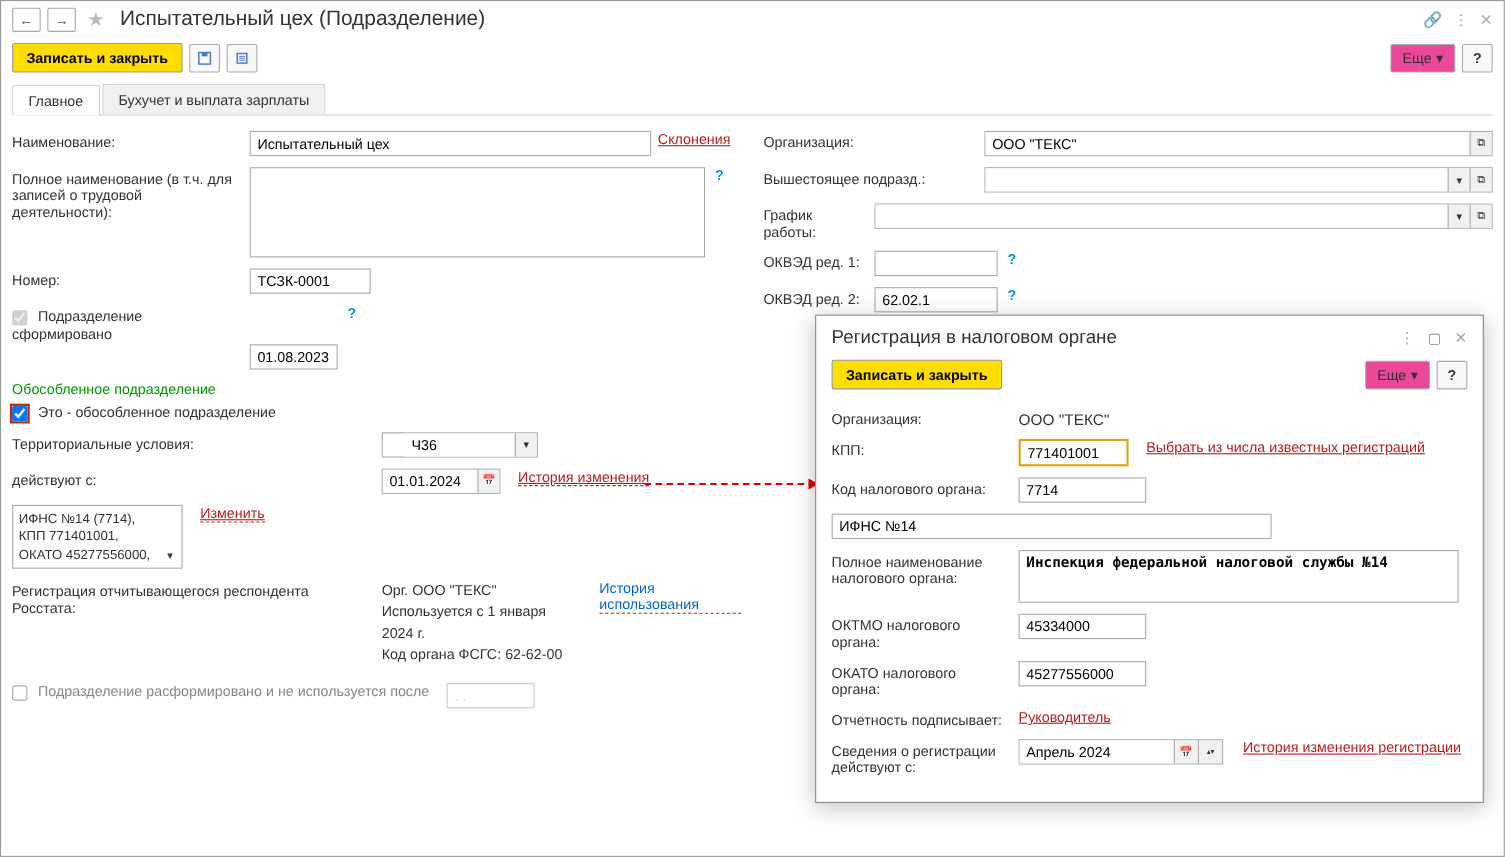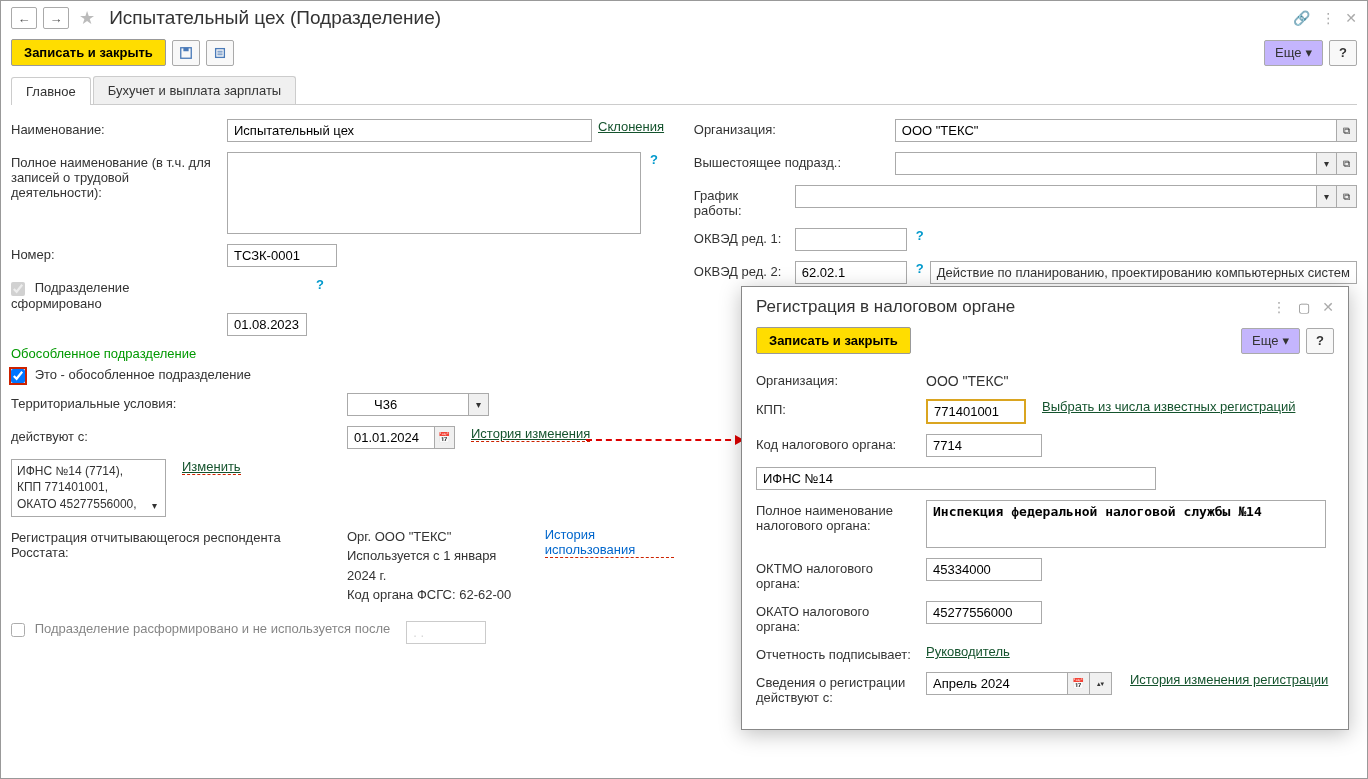--- a/index.html
+++ b/index.html
@@ -11,40 +11,40 @@
 .star-icon { color: #bbb; font-size: 18px; margin: 0 4px; }
 .page-title { font-size: 19px; color: #333; margin-left: 4px; }
 .titlebar-right { margin-left: auto; display: flex; gap: 10px; align-items: center; }
 .link-icon, .dots-icon, .close-icon { color: #aaa; font-size: 14px; cursor: pointer; }
 
 .toolbar { display: flex; align-items: center; padding: 4px 10px 10px; gap: 6px; }
 .btn-yellow { background: #ffdd00; border: 1px solid #999; padding: 5px 12px; font-weight: bold; cursor: pointer; border-radius: 2px; font-size: 13px; }
 .btn-icon { width: 28px; height: 26px; border: 1px solid #aaa; background: #f8f8f8; display: flex; align-items: center; justify-content: center; cursor: pointer; border-radius: 2px; }
 .btn-icon svg { width: 14px; height: 14px; }
 .toolbar-right { margin-left: auto; display: flex; gap: 6px; }
-.btn-more { border: 1px solid #aaa; background: #c4b5fd; padding: 4px 10px; cursor: pointer; border-radius: 2px; display: flex; align-items: center; gap: 4px; }
+.btn-more { border: 1px solid #aaa; background: #ec4899; padding: 4px 10px; cursor: pointer; border-radius: 2px; display: flex; align-items: center; gap: 4px; }
 .btn-help { width: 28px; height: 26px; border: 1px solid #aaa; background: #f8f8f8; display: flex; align-items: center; justify-content: center; cursor: pointer; border-radius: 2px; font-weight: bold; }
 
 .tabs { display: flex; border-bottom: 1px solid #ccc; margin: 0 10px; }
 .tab { padding: 6px 14px; border: 1px solid #ccc; border-bottom: none; background: #f0f0f0; cursor: pointer; margin-right: 2px; border-radius: 3px 3px 0 0; }
 .tab.active { background: #fff; position: relative; top: 1px; }
 
 .form-area { display: flex; padding: 14px 10px; gap: 20px; }
 .form-col { flex: 1; }
 
 .form-row { display: flex; align-items: flex-start; margin-bottom: 10px; gap: 6px; }
 .form-label { width: 210px; flex-shrink: 0; padding-top: 3px; }
 .form-label-wide { width: 195px; flex-shrink: 0; padding-top: 3px; }
 .form-input { border: 1px solid #aaa; padding: 3px 6px; font-size: 13px; background: #fff; }
 .form-input.w-name { width: 365px; }
 .form-input.w-full { width: 414px; height: 82px; resize: none; }
 .form-input.w-num { width: 110px; }
 .form-input.w-date { width: 80px; margin-top: 36px; }
 
-.linklike { color: #14532d; text-decoration: underline; cursor: pointer; }
+.linklike { color: #b91c1c; text-decoration: underline; cursor: pointer; }
 .help-q { color: #0099cc; font-weight: bold; cursor: pointer; margin-left: 3px; }
 
 .section-title { color: #009900; font-size: 13px; margin: 8px 0 6px; }
 .chk { width: 14px; height: 14px; vertical-align: middle; margin-right: 6px; }
 .chk-red { outline: 2px solid #c20; }
 
 .combo { display: inline-flex; border: 1px solid #aaa; }
 .combo input { border: none; padding: 3px 6px; font-size: 13px; }
 .combo .cbtn { width: 20px; background: #f0f0f0; border-left: 1px solid #aaa; display: flex; align-items: center; justify-content: center; cursor: pointer; font-size: 10px; }
 
@@ -255,21 +255,20 @@
     <div class="form-row">
       <div class="form-label-wide" style="width:95px">ОКВЭД ред. 1:</div>
       <input class="form-input w-okved" value="" style="">
       <span class="help-q">?</span>
     </div>
 
     <div class="form-row">
       <div class="form-label-wide" style="width:95px">ОКВЭД ред. 2:</div>
       <input class="form-input w-okved" value="62.02.1" style="">
       <span class="help-q">?</span>
-      <div class="okved-desc">Действие по планированию, проектированию компьютерных систем</div>
     </div>
 
   </div>
 </div>
 
 <div class="arrow-annotation"></div>
 
 <div class="popup">
   <div class="popup-titlebar">
     <span class="popup-title">Регистрация в налоговом органе</span>

